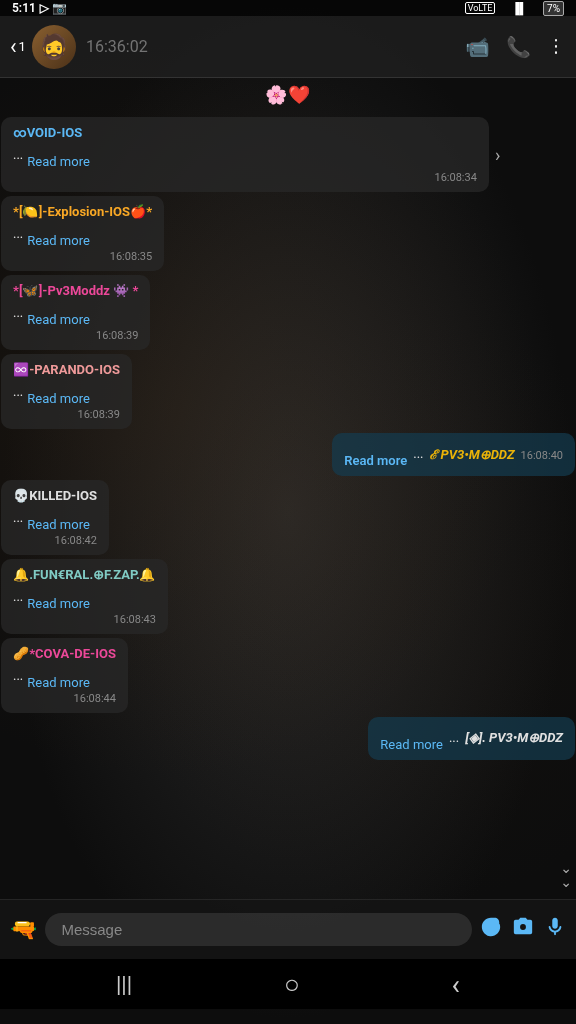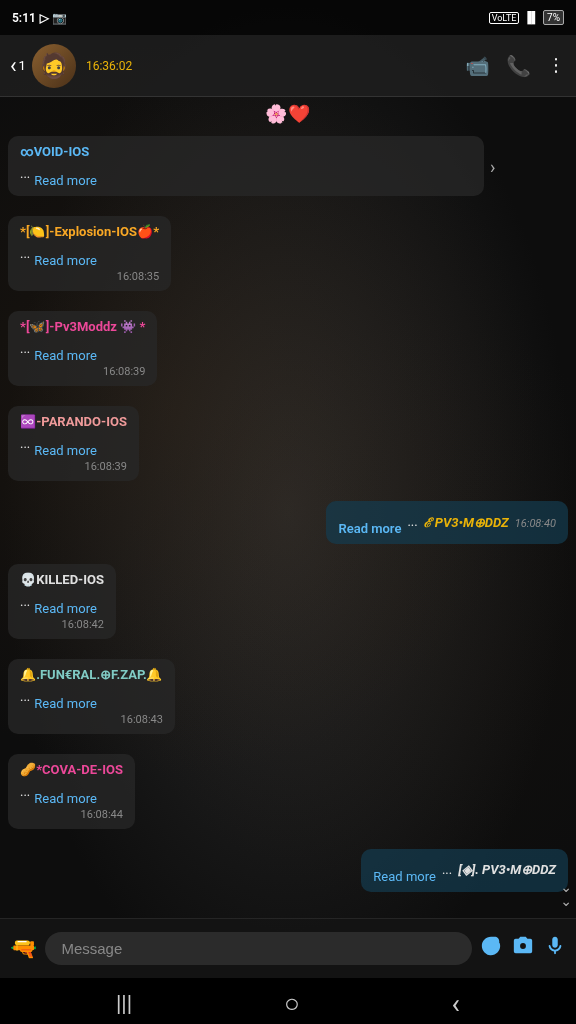--- a/index.html
+++ b/index.html
@@ -31,37 +31,37 @@
     }
 
     
     .status-bar {
       position: relative;
       z-index: 10;
       display: flex;
       justify-content: space-between;
       align-items: center;
       padding: 4px 12px;
-      height: 35px;
+      height: 16px;
       background: rgba(0,0,0,0.5);
     }
 
     .status-left {
       display: flex;
       align-items: center;
       gap: 4px;
       color: #fff;
       font-size: 12px;
       font-weight: 600;
     }
 
     .status-right {
       display: flex;
       align-items: center;
-      gap: 4px;
+      gap: 16px;
       color: #fff;
       font-size: 11px;
     }
 
     
     .header {
       position: relative;
       z-index: 10;
       display: flex;
       align-items: center;
@@ -101,22 +101,22 @@
       flex: 1;
     }
 
     .header-name {
       color: #fff;
       font-size: 16px;
       font-weight: 600;
     }
 
     .header-time {
-      color: #eab308;
-      font-size: 12px;
+      color: #737373;
+      font-size: 16px;
     }
 
     .header-icons {
       display: flex;
       gap: 16px;
       color: #fff;
       font-size: 20px;
     }
 
     
@@ -128,24 +128,24 @@
       font-size: 18px;
       background: transparent;
     }
 
     
     .chat-area {
       position: relative;
       z-index: 5;
       height: calc(1024px - 28px - 62px - 36px - 60px - 50px);
       overflow-y: auto;
-      padding: 6px 8px;
+      padding: 6px 1px;
       display: flex;
       flex-direction: column;
-      gap: 20px;
+      gap: 4px;
     }
 
     
     .msg-bubble {
       max-width: 85%;
       background: rgba(40,40,40,0.75);
       border-radius: 10px;
       padding: 8px 12px;
       position: relative;
     }
@@ -303,20 +303,21 @@
 
 <div class="chat-area" style="position:relative;">
 
   <div style="position:relative; display:flex; align-items:center;">
     <div class="msg-bubble received" style="flex:1;">
       <div class="msg-sender" style="color:#5bb8f5;">∞VOID-IOS</div>
       <div style="display:flex; align-items:center; gap:4px;">
         <span class="msg-text">...</span>
         <span class="msg-read-more">Read more</span>
       </div>
+      <div class="msg-time">16:08:34</div>
     </div>
     <span style="color:#aaa; font-size:18px; padding-left:6px; cursor:pointer;">›</span>
   </div>
 
   <div class="msg-bubble received">
     <div class="msg-sender" style="color:#f9a825;">*[🍋]-Explosion-IOS🍎*</div>
     <div style="display:flex; align-items:center; gap:4px;">
       <span class="msg-text">...</span>
       <span class="msg-read-more">Read more</span>
     </div>
@@ -338,21 +339,21 @@
       <span class="msg-text">...</span>
       <span class="msg-read-more">Read more</span>
     </div>
     <div class="msg-time">16:08:39</div>
   </div>
 
   <div class="msg-row-inline" style="align-self:flex-end; max-width:90%; background:rgba(20,60,80,0.7); border-radius:10px; padding:8px 12px; display:flex; align-items:center; gap:6px;">
     <span class="msg-read-more">Read more</span>
     <span class="msg-text">...</span>
     <span class="msg-sender" style="color:#eab308; font-style:italic; font-size:13px;">ℰ PV3•M⊕DDZ</span>
-    <span class="msg-time" style="margin-left:auto;font-style:italic;">16:08:40</span>
+    <span class="msg-time" style="margin-left:auto;">16:08:40</span>
   </div>
 
   <div class="msg-bubble received">
     <div class="msg-sender" style="color:#e0e0e0;">💀KILLED-IOS</div>
     <div style="display:flex; align-items:center; gap:4px;">
       <span class="msg-text">...</span>
       <span class="msg-read-more">Read more</span>
     </div>
     <div class="msg-time">16:08:42</div>
   </div>

